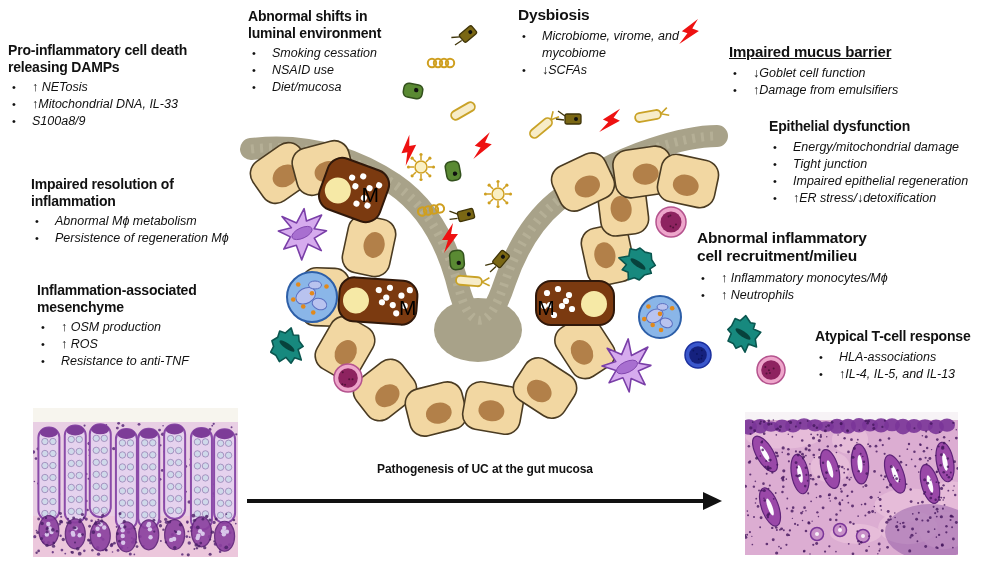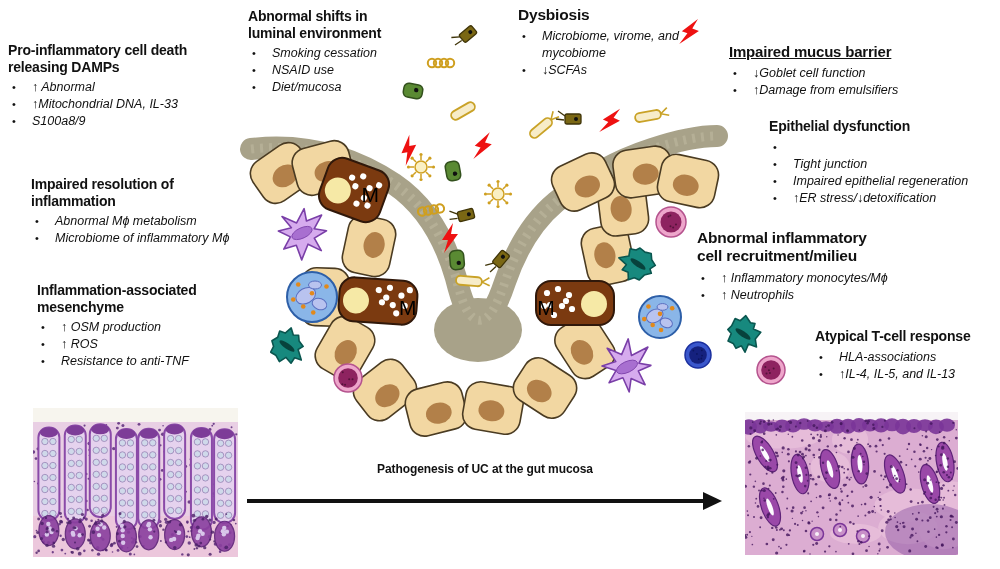--- a/index.html
+++ b/index.html
@@ -332,42 +332,42 @@
         <line x1="13" y1="0" x2="20" y2="-5" stroke="#c9a227" stroke-width="1.6"></line>
         <line x1="13" y1="0" x2="21" y2="3" stroke="#c9a227" stroke-width="1.6"></line>
       </g>
     </svg>
 
   <div class="section" style="left:8px;top:42px;width:215px">
     <h3>Pro-inflammatory cell death releasing DAMPs</h3>
     <ul>
         <li>
           <span class="dot">•</span>
-          <span class="txt">↑ Abnormal</span>
+          <span class="txt">↑ NETosis</span>
         </li>
         <li>
           <span class="dot">•</span>
           <span class="txt">↑Mitochondrial DNA, IL-33</span>
         </li>
         <li>
           <span class="dot">•</span>
           <span class="txt">S100a8/9</span>
         </li>
       </ul>
   </div>
   <div class="section" style="left:31px;top:176px;width:200px">
     <h3>Impaired resolution of inflammation</h3>
     <ul>
         <li>
           <span class="dot">•</span>
           <span class="txt">Abnormal Mϕ metabolism</span>
         </li>
         <li>
           <span class="dot">•</span>
-          <span class="txt">Microbiome of inflammatory Mϕ</span>
+          <span class="txt">Persistence of regeneration Mϕ</span>
         </li>
       </ul>
   </div>
   <div class="section" style="left:37px;top:282px;width:200px">
     <h3>Inflammation-associated mesenchyme</h3>
     <ul>
         <li>
           <span class="dot">•</span>
           <span class="txt">↑ OSM production</span>
         </li>
@@ -423,20 +423,21 @@
           <span class="dot">•</span>
           <span class="txt">↑Damage from emulsifiers</span>
         </li>
       </ul>
   </div>
   <div class="section" style="left:769px;top:118px;width:235px">
     <h3>Epithelial dysfunction</h3>
     <ul>
         <li>
           <span class="dot">•</span>
+          <span class="txt">Energy/mitochondrial damage</span>
         </li>
         <li>
           <span class="dot">•</span>
           <span class="txt">Tight junction</span>
         </li>
         <li>
           <span class="dot">•</span>
           <span class="txt">Impaired epithelial regeneration</span>
         </li>
         <li>

